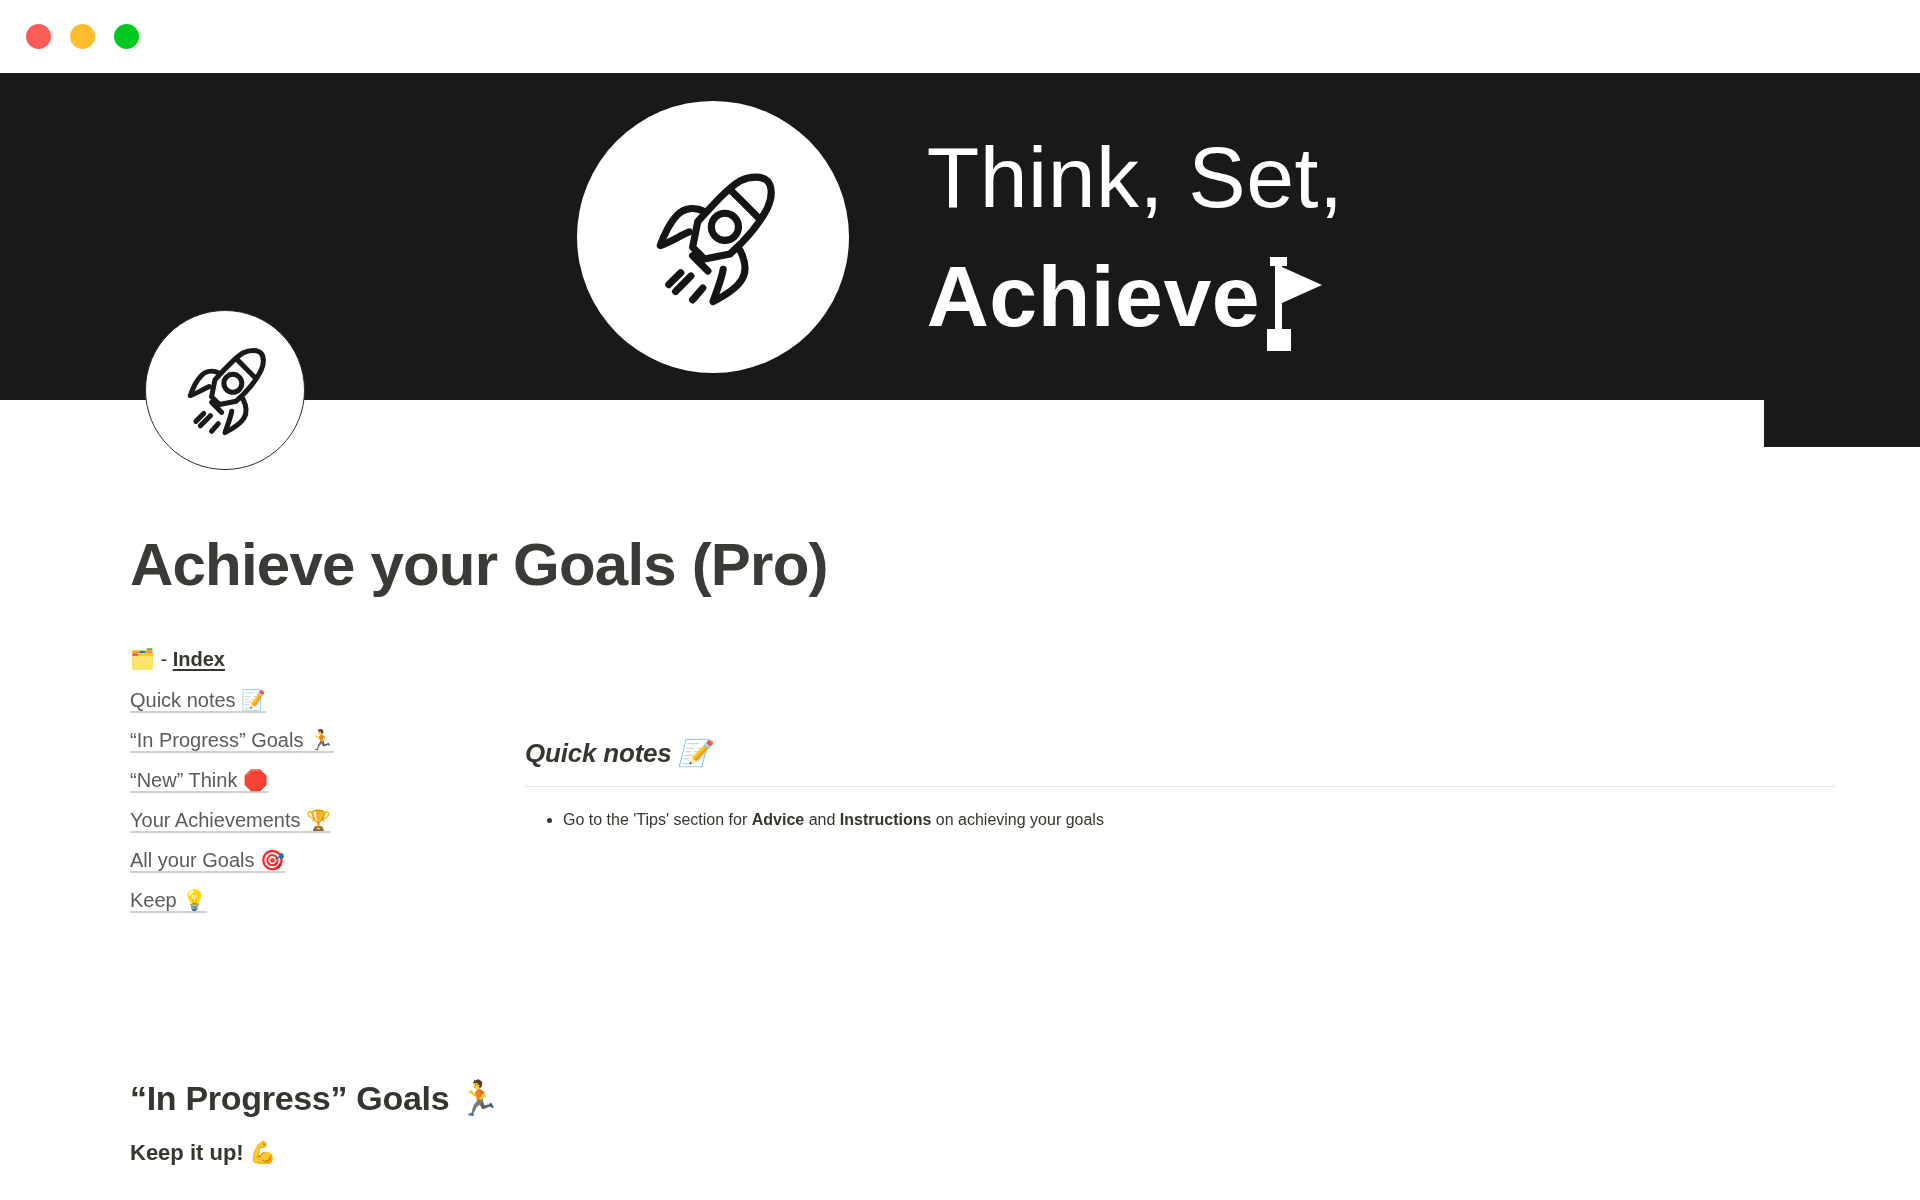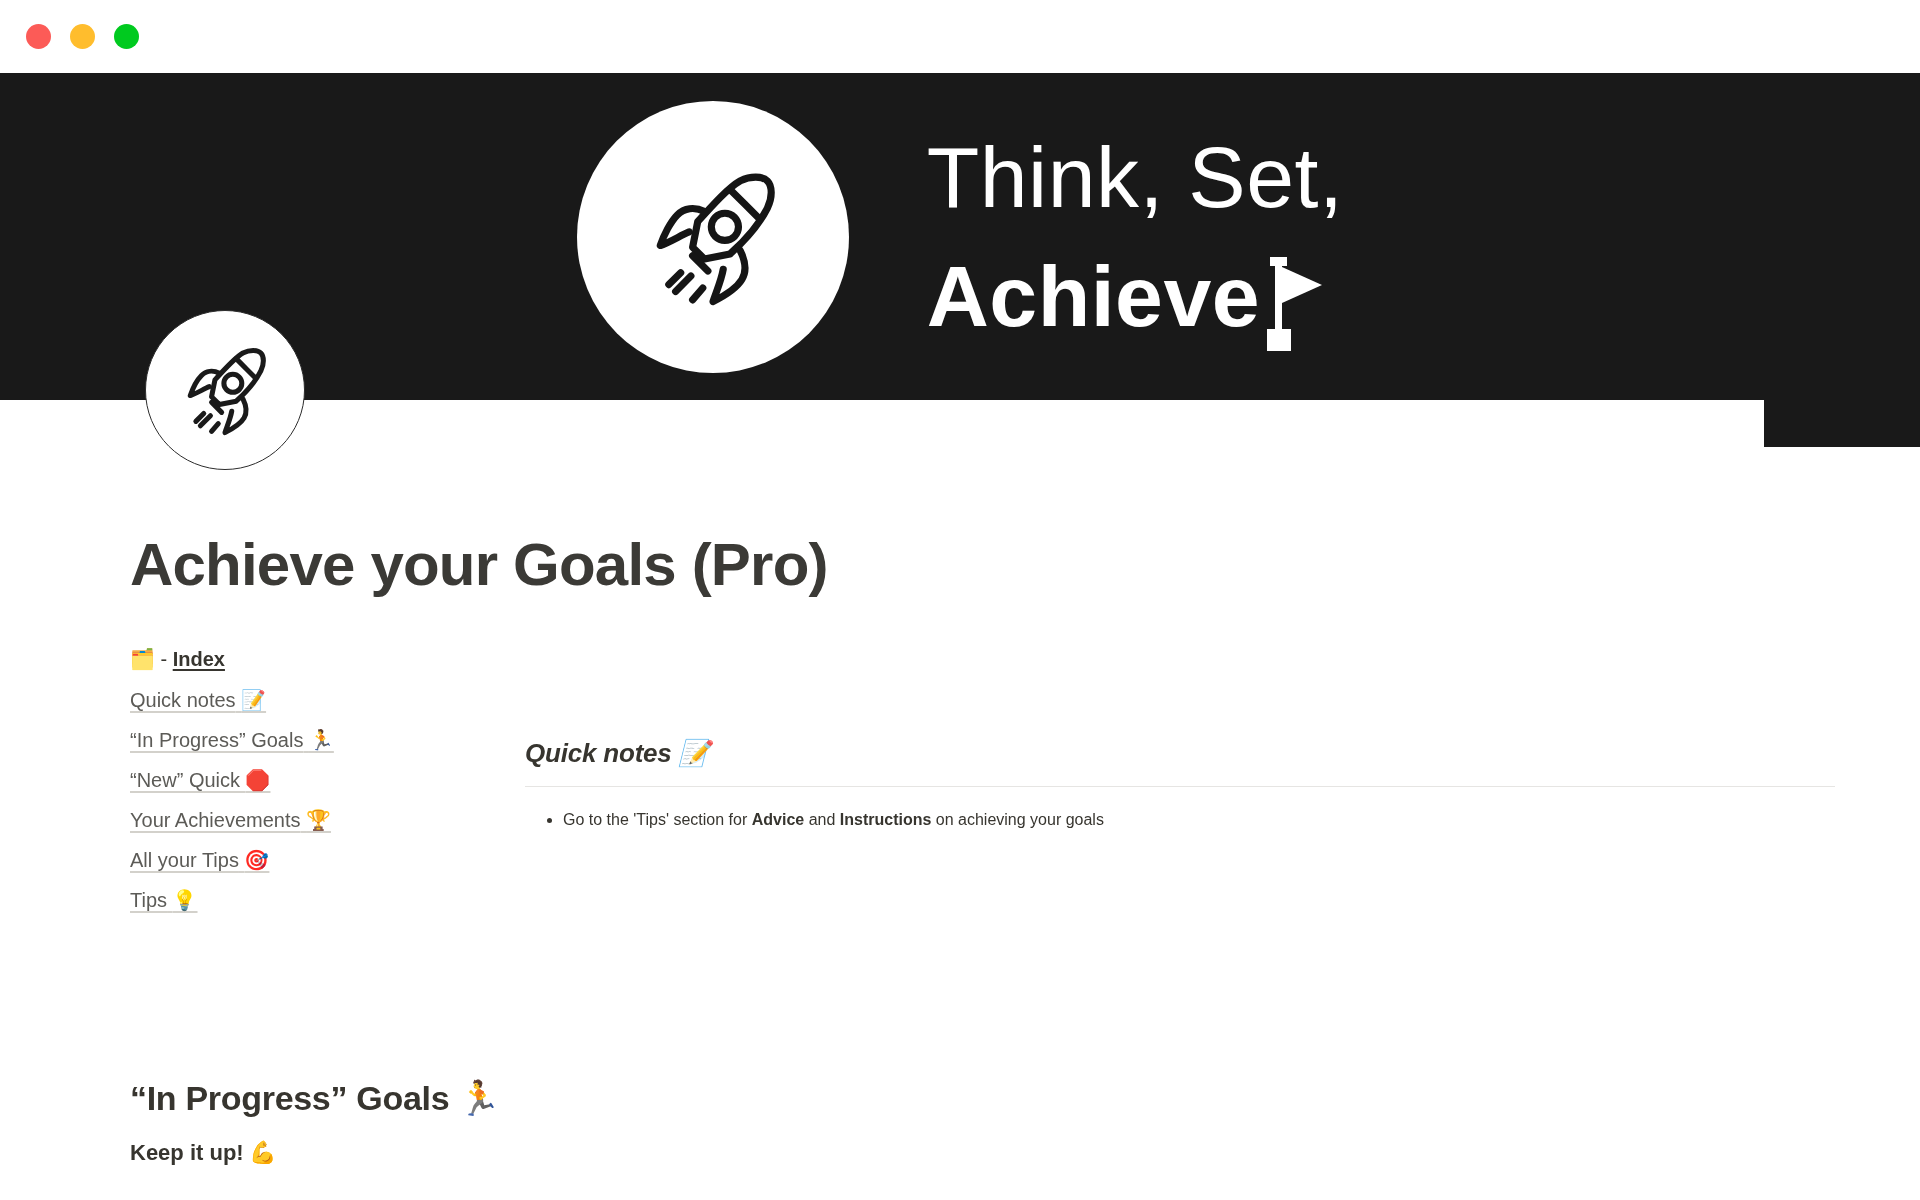--- a/index.html
+++ b/index.html
@@ -262,33 +262,33 @@
 
       <a class="index-link">
         <span>Quick notes</span>
         <span class="emoji">📝</span>
       </a>
       <a class="index-link">
         <span>“In Progress” Goals</span>
         <span class="emoji">🏃</span>
       </a>
       <a class="index-link">
-        <span>“New” Quick</span>
+        <span>“New” Think</span>
         <span class="emoji">🛑</span>
       </a>
       <a class="index-link">
         <span>Your Achievements</span>
         <span class="emoji">🏆</span>
       </a>
       <a class="index-link">
-        <span>All your Tips</span>
+        <span>All your Goals</span>
         <span class="emoji">🎯</span>
       </a>
       <a class="index-link">
-        <span>Tips</span>
+        <span>Keep</span>
         <span class="emoji">💡</span>
       </a>
     </div>
 
     <div class="notes-col">
       <div class="notes-title">
         <span>Quick notes</span>
         <span class="emoji">📝</span>
       </div>
       <div class="notes-rule"></div>

